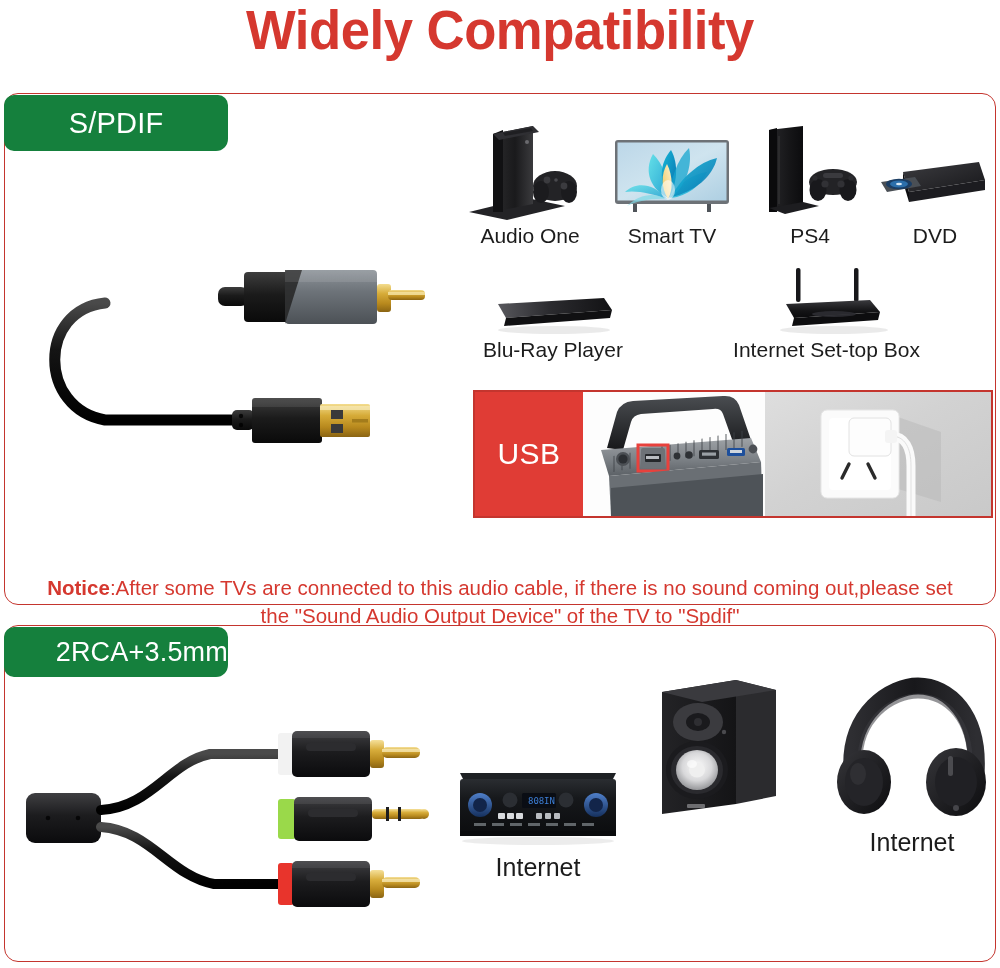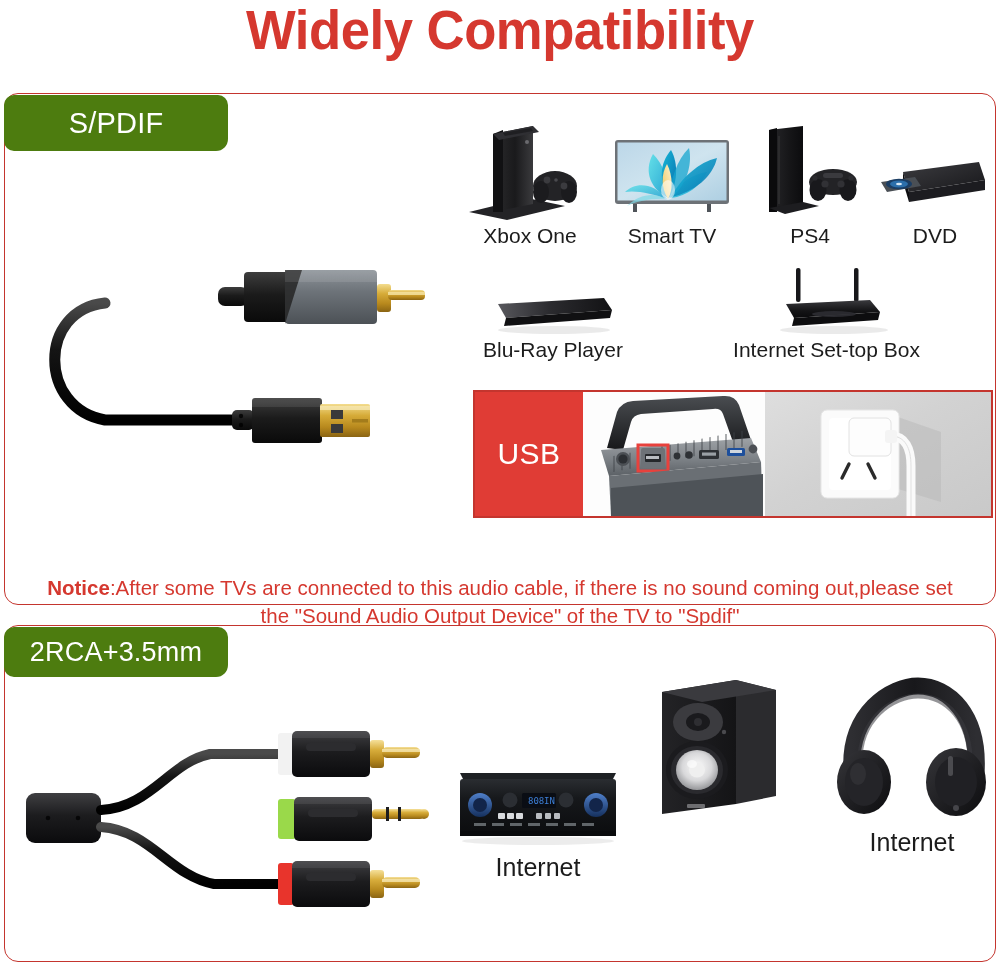--- a/index.html
+++ b/index.html
@@ -21,27 +21,27 @@
   
   .panel{
     position:absolute;border:1.6px solid #c4352e;border-radius:14px;
     background:#fff;box-sizing:border-box;
   }
   #panel-spdif{left:4px;top:93px;width:992px;height:512px;}
   #panel-rca{left:4px;top:625px;width:992px;height:337px;}
 
   
   .badge{
-    position:absolute;background:#4d7c0f;color:#fff;
+    position:absolute;background:#15803d;color:#fff;
     border-radius:10px 10px 12px 10px;
     display:flex;align-items:center;justify-content:center;
     font-size:29px;letter-spacing:.2px;box-sizing:border-box;
   }
   #badge-spdif{left:4px;top:95px;width:224px;height:56px;}
-  #badge-rca{left:4px;top:627px;width:224px;height:50px;}
+  #badge-rca{left:4px;top:627px;width:224px;height:50px;justify-content:flex-end;}
   #badge-rca .badge-txt{font-size:27px;}
 
   
   .device{position:absolute;text-align:center;}
   .device .lbl{font-size:21px;color:#1c1c1c;white-space:nowrap;margin-top:2px;}
   .art{position:relative;margin:0 auto;}
 
   
   #dev-xbox{left:455px;top:120px;width:150px;}
   
@@ -183,21 +183,21 @@
         <g>
           <ellipse cx="100" cy="66" rx="22" ry="15" fill="#232326"></ellipse>
           <ellipse cx="86" cy="72" rx="8" ry="11" fill="#1b1b1e"></ellipse>
           <ellipse cx="114" cy="72" rx="8" ry="11" fill="#1b1b1e"></ellipse>
           <circle cx="92" cy="60" r="3.4" fill="#3b3b3f"></circle>
           <circle cx="109" cy="66" r="3.4" fill="#3b3b3f"></circle>
           <circle cx="101" cy="60" r="1.8" fill="#4a4a4e"></circle>
         </g>
       </svg>
     </div>
-    <div class="lbl">Xbox One</div>
+    <div class="lbl">Audio One</div>
   </div>
 
   <div class="device" id="dev-tv">
     <div class="art">
       <svg width="130" height="102" viewBox="0 0 130 102">
         <defs>
           <linearGradient id="scrBg" x1="0" y1="0" x2="1" y2="1">
             <stop offset="0%" stop-color="#bcd7e8"></stop>
               <stop offset="50%" stop-color="#cfe4ef"></stop>
             <stop offset="100%" stop-color="#aecfe2"></stop>

